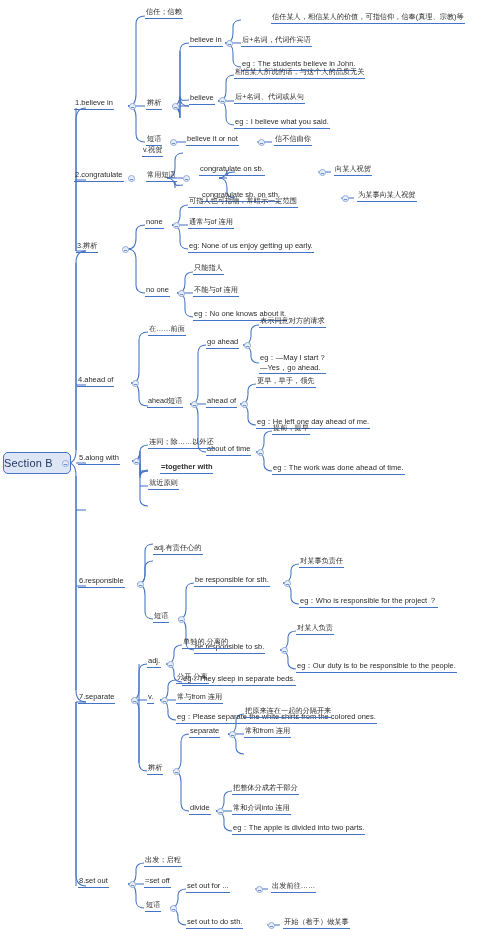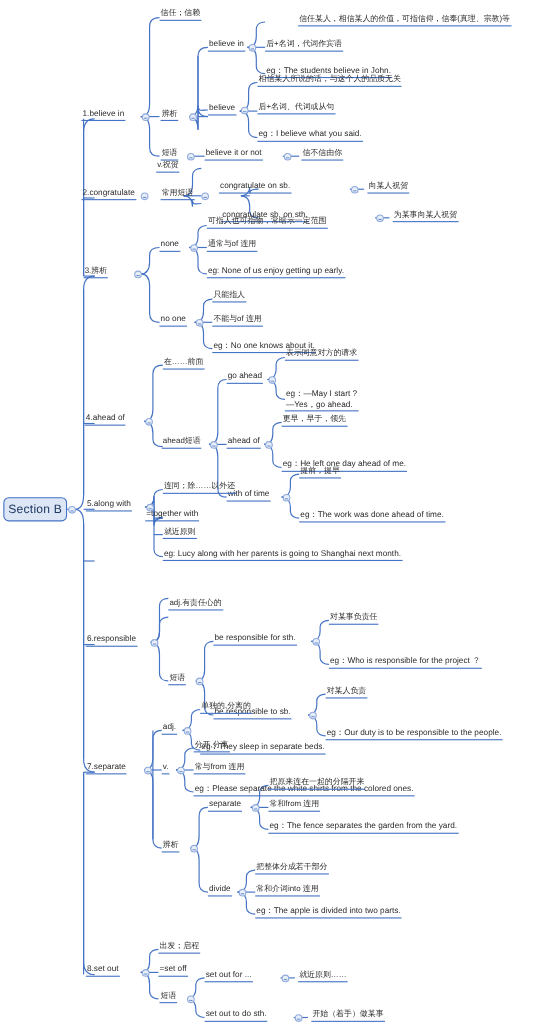--- a/index.html
+++ b/index.html
@@ -18,29 +18,28 @@
     color:#2b2b2b;
     white-space:nowrap;
     padding:0 1px 1px 1px;
     border-bottom:1.1px solid #4472c4;
   }
   .node.cn{font-size:7.2px;}
   .node.two{white-space:pre;line-height:9.5px;}
   .rootnode{
     position:absolute;
     left:3px;top:452px;
-    width:58px;height:22px;
+    width:68px;height:22px;
     box-sizing:border-box;
     border:1.2px solid #4472c4;
     border-radius:5px;
     background:#dce6f4;
     color:#1f3864;
     font-size:11px;
     line-height:20px;
-    text-align:center;
     letter-spacing:.2px;
   }
   .toggle{
     position:absolute;
     width:7px;height:7px;
     box-sizing:border-box;
     border:1px solid #8faadc;
     border-radius:50%;
     background:#e8eff9;
   }
@@ -261,31 +260,30 @@
   <div class="toggle" style="left:244px;top:342px;"></div>
   <div class="node cn" style="left:259px;top:316px;">表示同意对方的请求</div>
   <div class="node two" style="left:259px;top:353px;">eg：—May I start ?
 —Yes，go ahead.</div>
 
   <div class="node" style="left:206px;top:396px;">ahead of</div>
   <div class="toggle" style="left:241px;top:401px;"></div>
   <div class="node cn" style="left:256px;top:376px;">更早，早于，领先</div>
   <div class="node" style="left:256px;top:417px;">eg：He left one day ahead of me.</div>
 
-  <div class="node" style="left:206px;top:444px;">with of time</div>
+  <div class="node" style="left:206px;top:444px;">about of time</div>
   <div class="toggle" style="left:257px;top:449px;"></div>
   <div class="node cn" style="left:272px;top:423px;">提前，提早</div>
   <div class="node" style="left:272px;top:463px;">eg：The work was done ahead of time.</div>
 
   <div class="node" style="left:78px;top:453px;">5.along with</div>
   <div class="toggle" style="left:133px;top:458px;"></div>
   <div class="node cn" style="left:148px;top:437px;">连同；除……以外还</div>
-  <div class="node" style="left:132px;top:462px;">=together with</div>
+  <div class="node" style="left:160px;top:462px;font-weight:bold;">=together with</div>
   <div class="node cn" style="left:148px;top:478px;">就近原则</div>
-  <div class="node" style="left:148px;top:498px;">eg: Lucy along with her parents is going to Shanghai next month.</div>
 
   <div class="node" style="left:78px;top:576px;">6.responsible</div>
   <div class="toggle" style="left:137px;top:581px;"></div>
   <div class="node cn" style="left:153px;top:543px;">adj.有责任心的</div>
 
   <div class="node cn" style="left:153px;top:611px;">短语</div>
   <div class="toggle" style="left:178px;top:616px;"></div>
 
   <div class="node" style="left:194px;top:575px;">be responsible for sth.</div>
   <div class="toggle" style="left:284px;top:580px;"></div>
@@ -311,37 +309,36 @@
   <div class="node cn" style="left:176px;top:692px;">常与from 连用</div>
   <div class="node" style="left:176px;top:712px;">eg：Please separate the white shirts from the colored ones.</div>
 
   <div class="node cn" style="left:147px;top:763px;">辨析</div>
   <div class="toggle" style="left:173px;top:768px;"></div>
 
   <div class="node" style="left:189px;top:726px;">separate</div>
   <div class="toggle" style="left:229px;top:731px;"></div>
   <div class="node cn" style="left:244px;top:706px;">把原来连在一起的分隔开来</div>
   <div class="node cn" style="left:244px;top:726px;">常和from 连用</div>
-  <div class="node" style="left:244px;top:746px;">eg：The fence separates the garden from the yard.</div>
 
   <div class="node" style="left:189px;top:803px;">divide</div>
   <div class="toggle" style="left:217px;top:808px;"></div>
   <div class="node cn" style="left:232px;top:783px;">把整体分成若干部分</div>
   <div class="node cn" style="left:232px;top:803px;">常和介词into 连用</div>
   <div class="node" style="left:232px;top:823px;">eg：The apple is divided into two parts.</div>
 
   <div class="node" style="left:78px;top:876px;">8.set out</div>
   <div class="toggle" style="left:129px;top:881px;"></div>
   <div class="node cn" style="left:144px;top:855px;">出发；启程</div>
   <div class="node" style="left:144px;top:876px;">=set off</div>
 
   <div class="node cn" style="left:145px;top:900px;">短语</div>
   <div class="toggle" style="left:170px;top:905px;"></div>
 
   <div class="node" style="left:186px;top:881px;">set out for ...</div>
   <div class="toggle" style="left:256px;top:886px;"></div>
-  <div class="node cn" style="left:271px;top:881px;">就近原则……</div>
+  <div class="node cn" style="left:271px;top:881px;">出发前往……</div>
 
   <div class="node" style="left:186px;top:917px;">set out to do sth.</div>
   <div class="toggle" style="left:268px;top:922px;"></div>
   <div class="node cn" style="left:283px;top:917px;">开始（着手）做某事</div>
 
 </div>
 
 </body></html>

